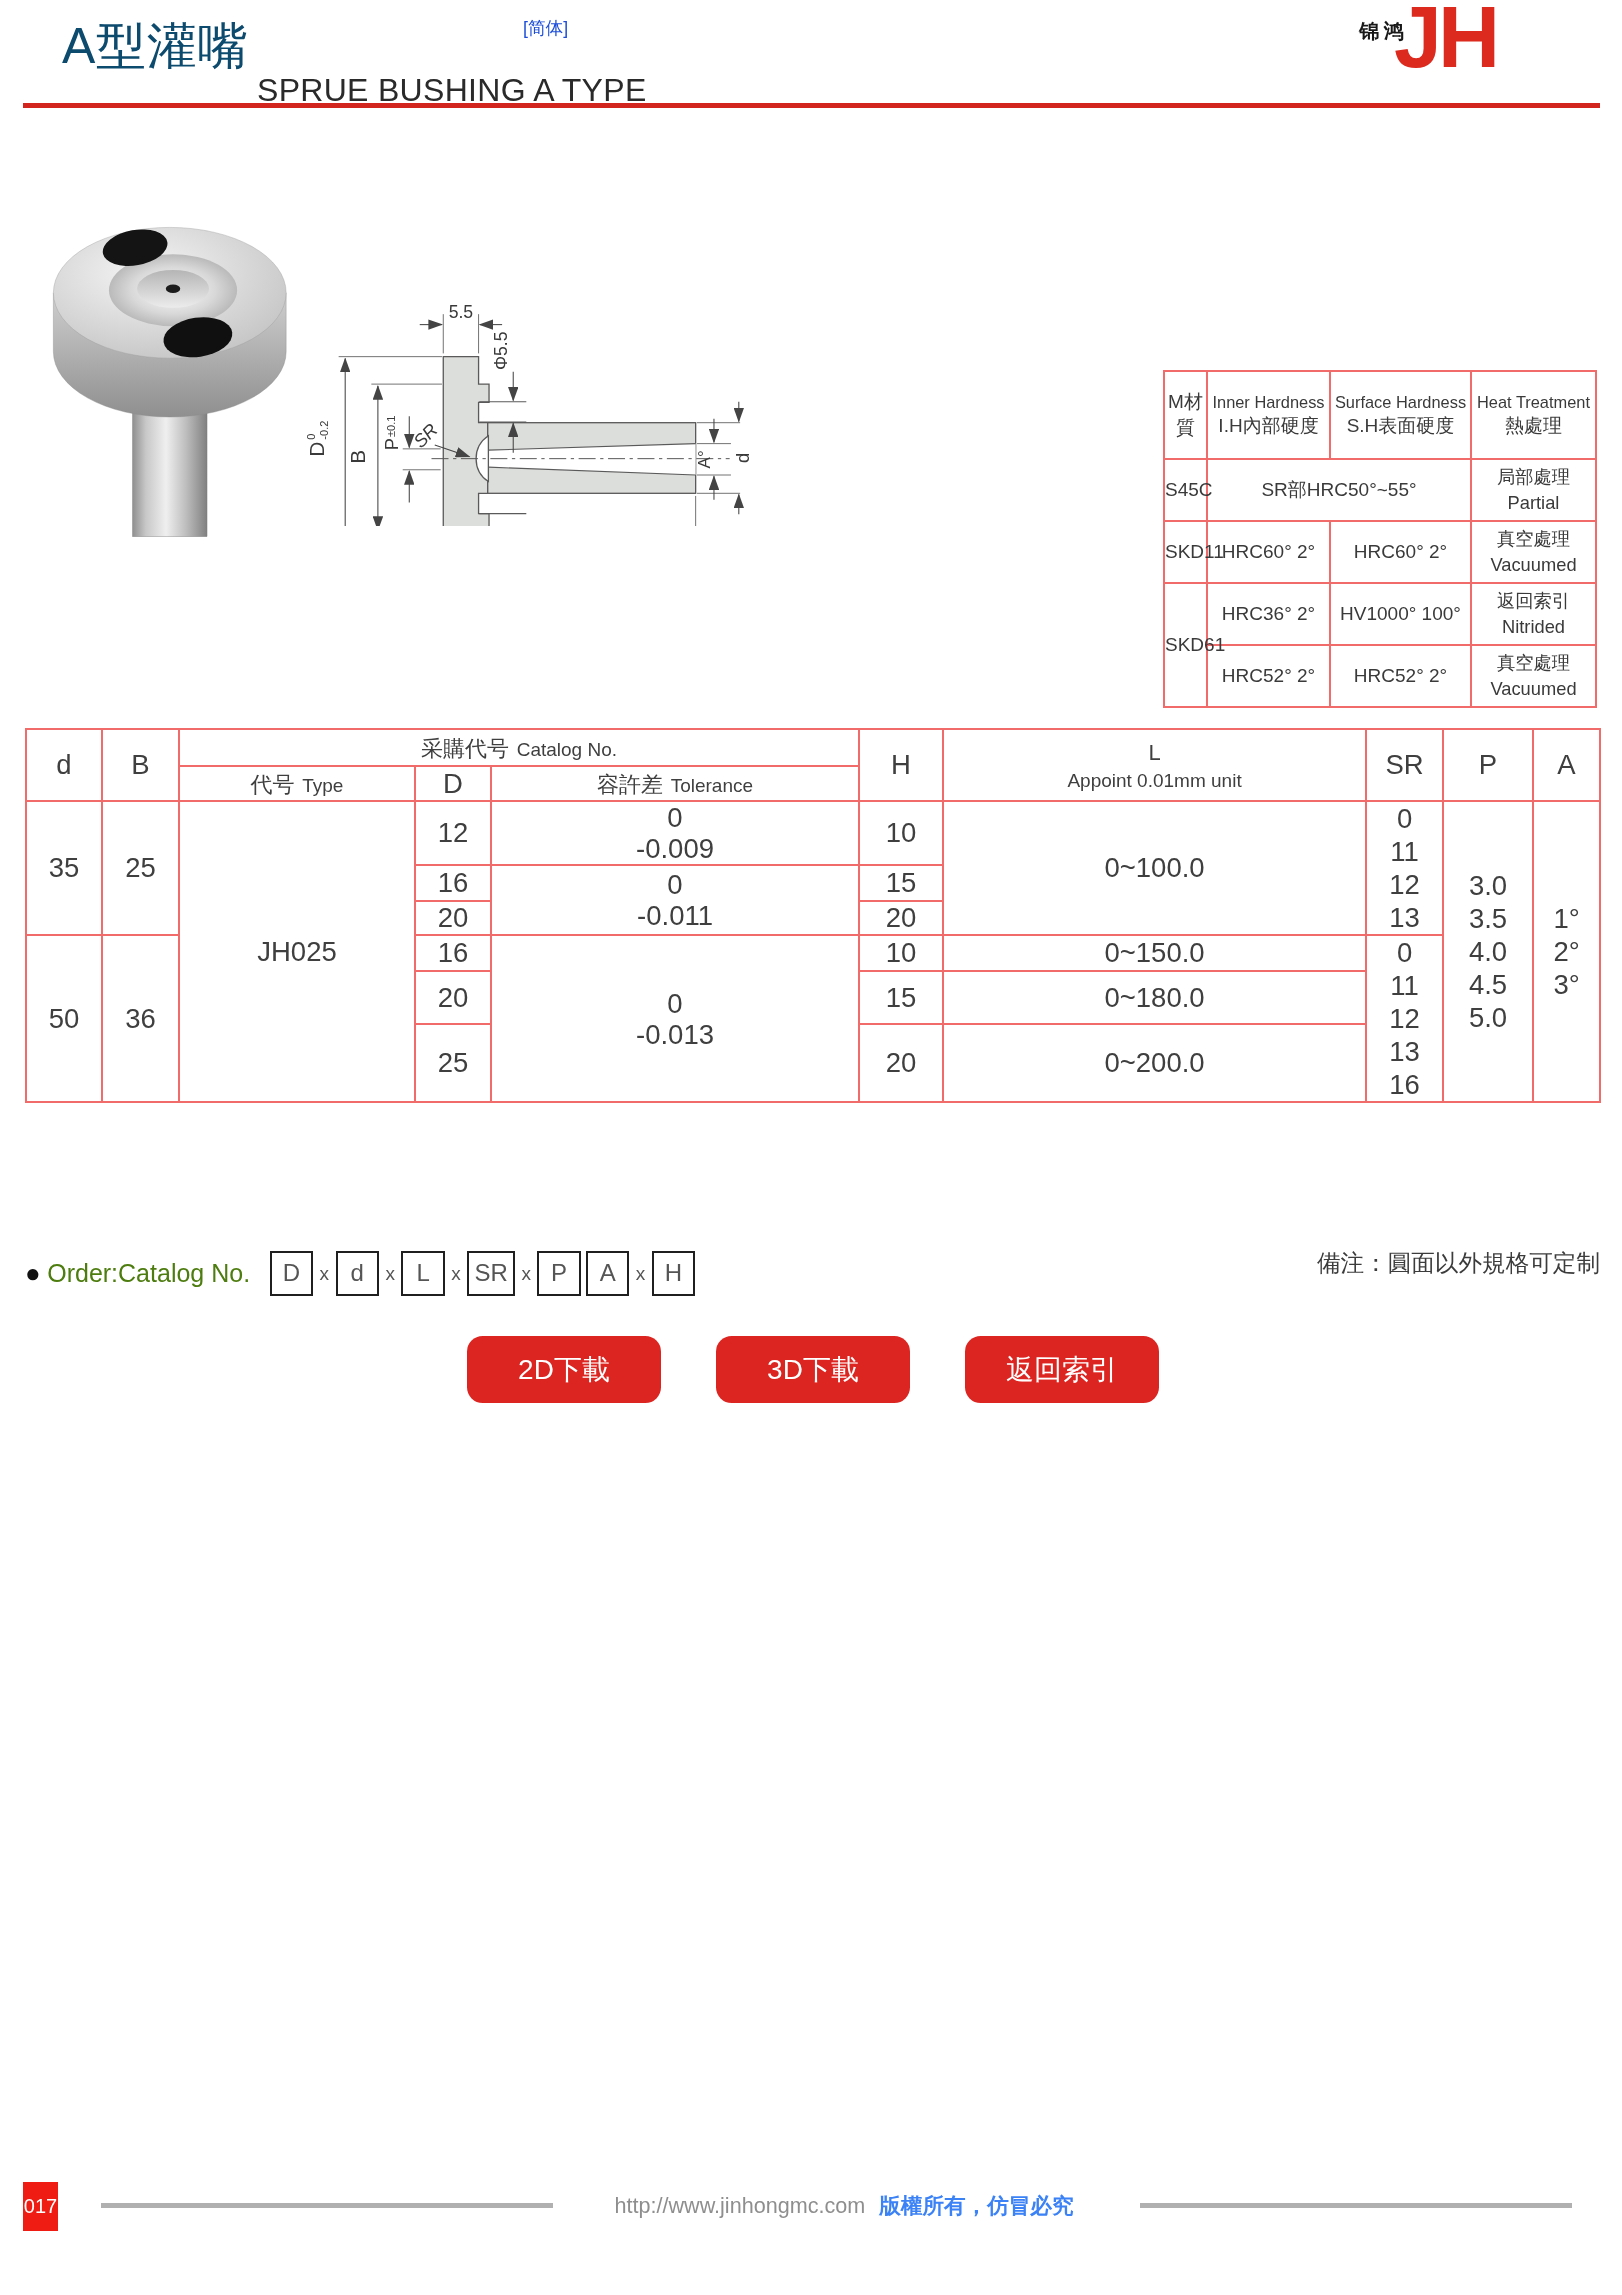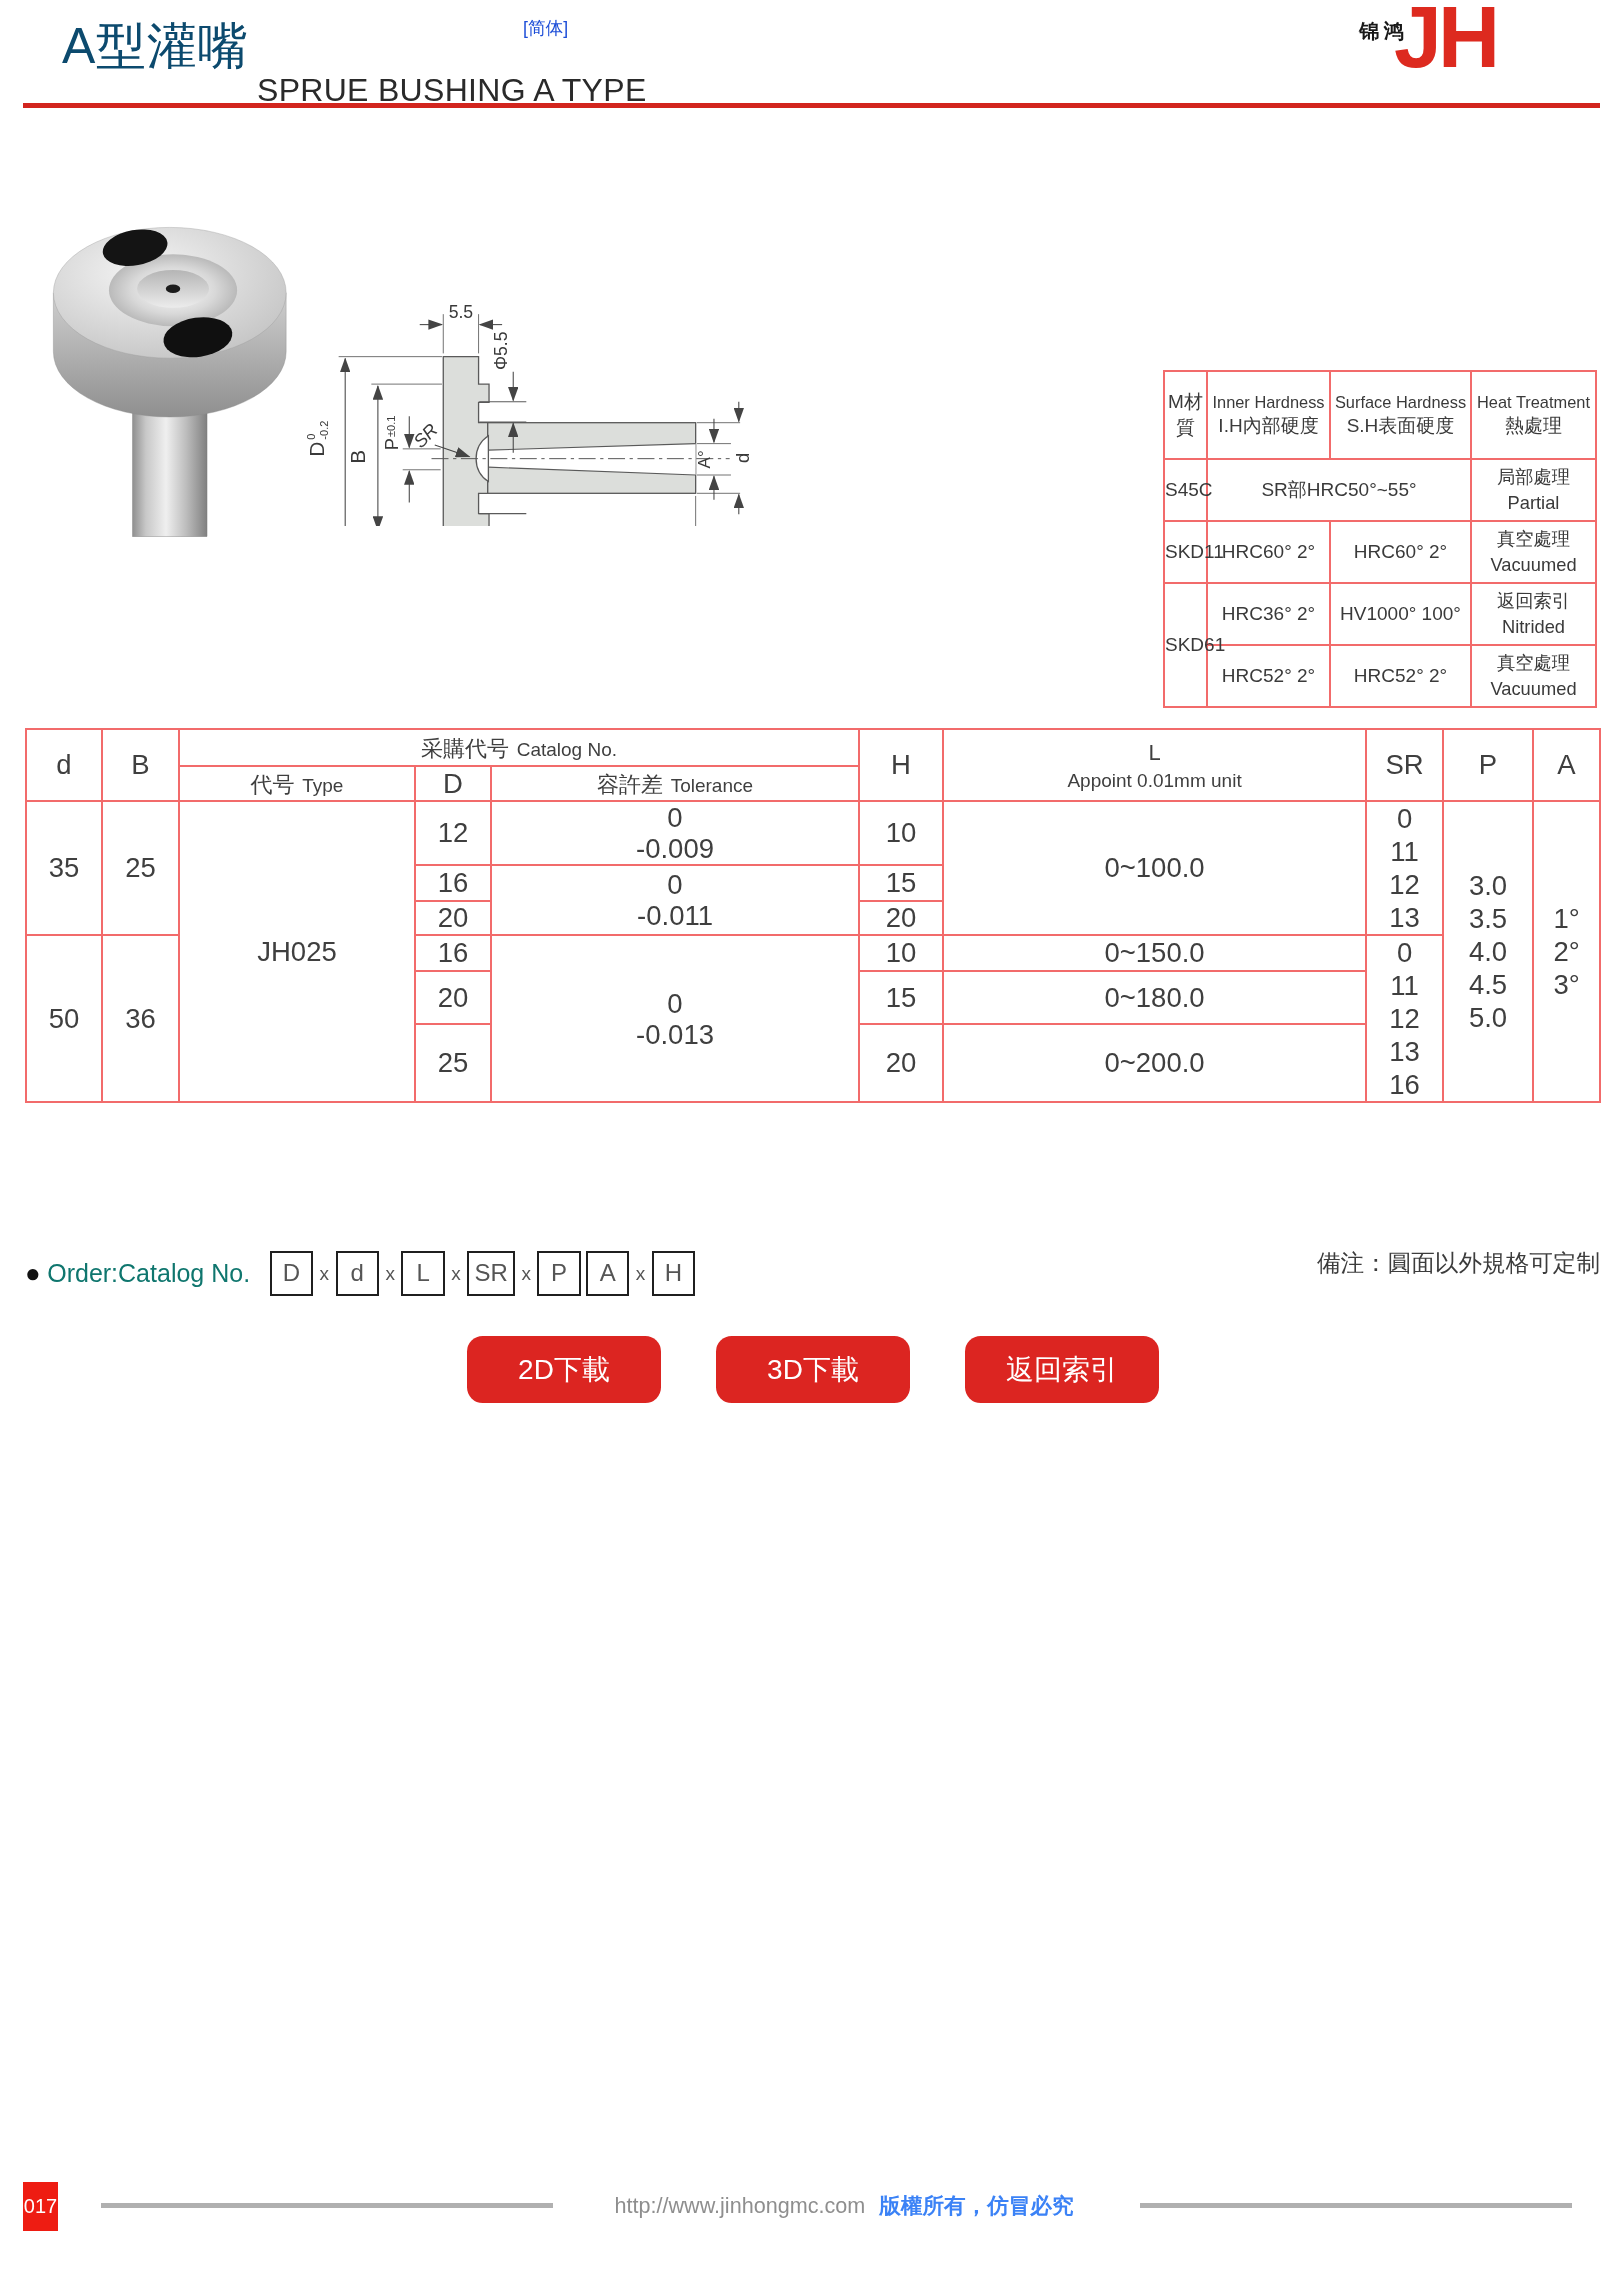--- a/index.html
+++ b/index.html
@@ -38,21 +38,21 @@
     color:#3f3f3f;font-size:27.5px;padding:0;}
   .mh-cn{font-size:22px;}
   .mh-en{font-size:19px;}
   .mh-sub{font-size:19px;display:block;line-height:25px;}
   .stack{line-height:33px;}
   .tol{line-height:31px;}
 
   
   .order-row{left:25px;top:1251px;display:flex;align-items:center;}
   .order-bullet{font-size:26px;color:#111;margin-right:6.5px;}
-  .order-label{font-size:25px;color:#0f766e;margin-right:17px;}
+  .order-label{font-size:25px;color:#4d7c0f;margin-right:17px;}
   .order-box{display:inline-block;min-width:29px;padding:0 5.2px;height:41px;line-height:39px;
     border:2.6px solid #1f1f1f;font-size:24px;color:#555;text-align:center;margin:0 2.6px;}
   .order-sep{font-size:19px;color:#555;margin:0 3.9px;}
   .note{left:1309px;top:1247px;width:291px;text-align:right;font-size:23.6px;color:#3c3c3c;}
 
   
   .btn{top:1336px;width:194px;height:67px;background:#dc2521;border-radius:15.7px;
     color:#ffffff;font-size:28px;display:flex;align-items:center;justify-content:center;
     cursor:pointer;}
   .btn-2d{left:467px;}

